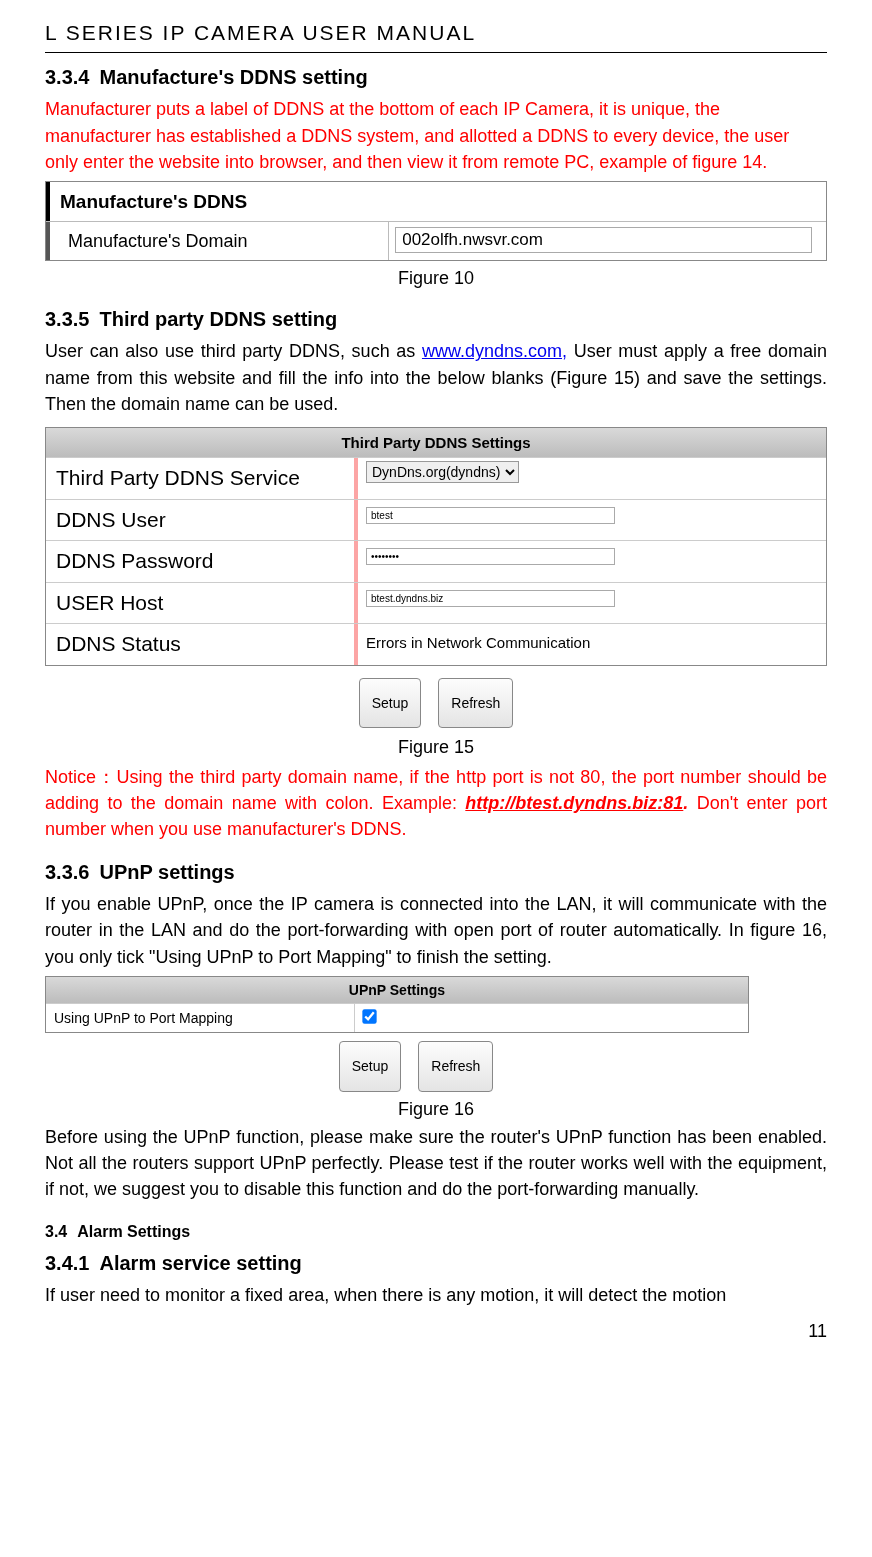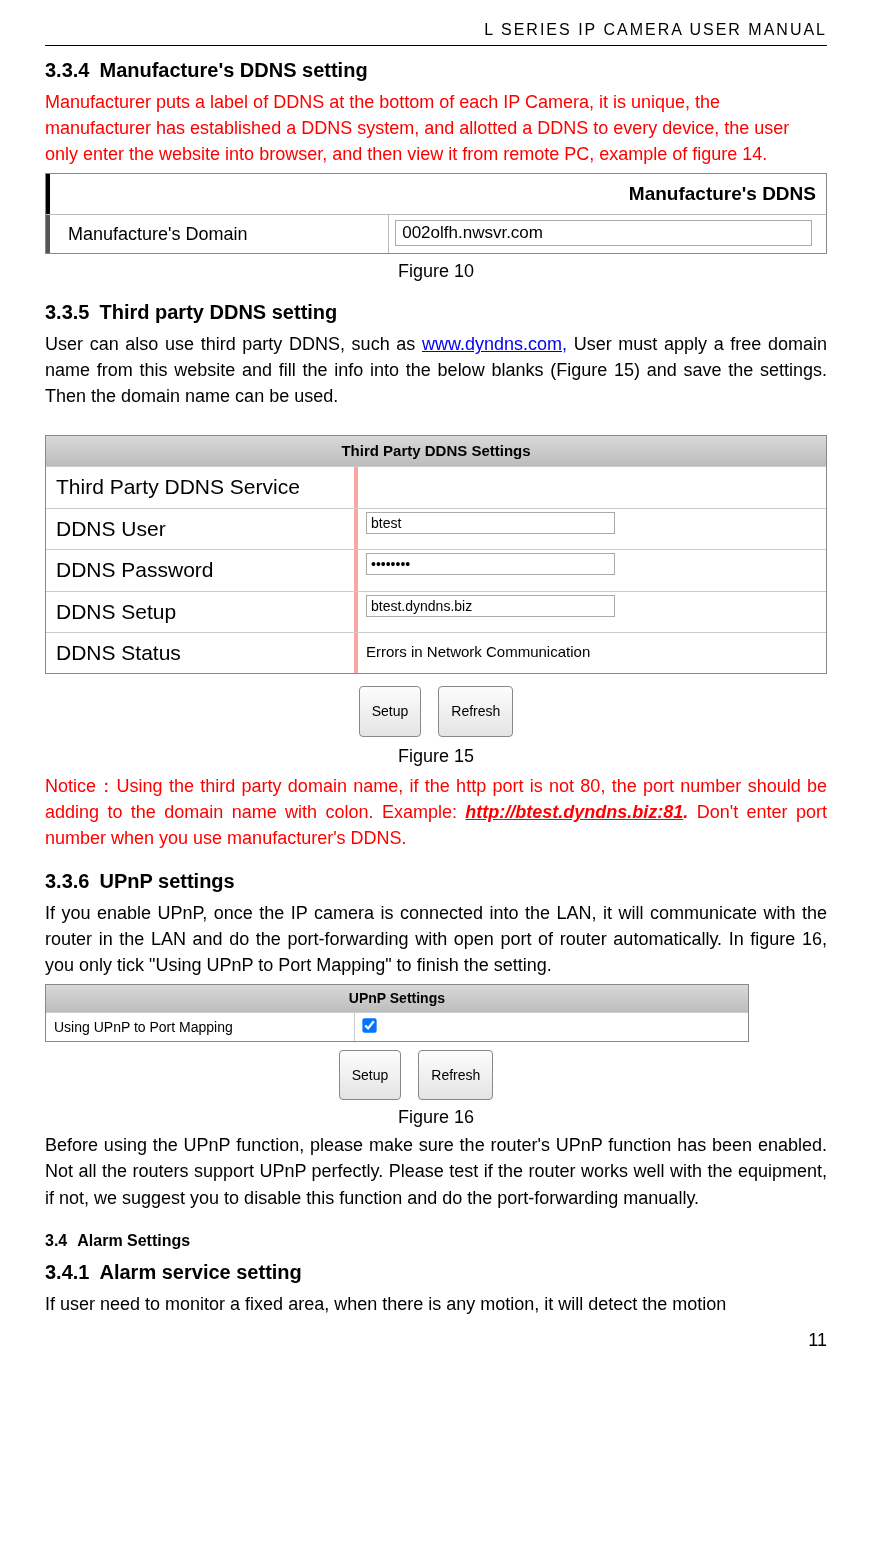--- a/index.html
+++ b/index.html
@@ -7,60 +7,60 @@
       font-family: Arial, Helvetica, sans-serif;
       background: #fff;
       width: 872px;
       margin: 0 auto;
       padding: 18px 45px 20px 45px;
       color: #000;
       font-size: 18px;
       line-height: 1.45;
     }
     .running-head {
-      text-align: right;
+      text-align: left;
       letter-spacing: 2px;
-      font-size: 16px;
+      font-size: 21px;
       margin-bottom: 4px;
     }
     .hr-top { border: none; border-top: 1px solid #000; margin-bottom: 10px; }
     h2.sec { font-size: 20px; font-weight: bold; margin-top: 6px; margin-bottom: 4px; }
     h2.sec .num { margin-right: 10px; }
     h1.sec-lg { font-size: 16px; font-weight: bold; margin-top: 18px; margin-bottom: 6px; }
     h1.sec-lg .num { margin-right: 10px; }
     p { margin-bottom: 4px; }
     p.justify { text-align: justify; }
     .red { color: #ff0000; }
     a.link { color: #0000ee; text-decoration: underline; }
     a.link-red { color: #ff0000; font-weight: bold; font-style: italic; text-decoration: underline; }
     .caption { text-align: center; margin: 4px 0 14px 0; }
     .pagenum { text-align: right; font-size: 18px; margin-top: 10px; }
 
     
     .fig14-wrap { border: 1px solid #888; margin-top: 6px; }
-    .fig14-title { font-weight: bold; padding: 6px 10px; font-size: 19px; border-left: 4px solid #000; text-align: right; }
+    .fig14-title { font-weight: bold; padding: 6px 10px; font-size: 19px; border-left: 4px solid #000; }
     .fig14-row { display: flex; border-top: 1px solid #bbb; }
     .fig14-cell-l { width: 44%; padding: 6px 18px; border-right: 1px solid #bbb; border-left: 4px solid #555; }
     .fig14-cell-r { flex: 1; padding: 4px 6px; }
     .fig14-input {
       width: 98%; font-size: 17px; padding: 2px 6px;
       border: 1px solid #aaa; background: #fff; font-family: Arial;
     }
 
     
-    .fig15-wrap { border: 1px solid #888; margin-top: 26px; font-size: 16px; }
+    .fig15-wrap { border: 1px solid #888; margin-top: 10px; font-size: 16px; }
     .fig15-title {
       background: linear-gradient(#d9d9d9, #bcbcbc);
       text-align: center; font-weight: bold; padding: 4px; font-size: 15px;
     }
     .fig15-row { display: flex; border-top: 1px solid #ccc; }
     .fig15-l { width: 40%; padding: 5px 10px; border-right: 4px solid #fca5a5; font-size: 21px; }
     .fig15-r { flex: 1; padding: 3px 8px; font-size: 15px; }
     .fig15-select { font-size: 14px; padding: 1px; border: 1px solid #999; }
-    .fig15-input { width: 55%; font-size: 14px; padding: 2px 4px; border: 1px solid #aaa; font-family: Arial; }
+    .fig15-input { width: 55%; font-size: 10px; padding: 2px 4px; border: 1px solid #aaa; font-family: Arial; }
     .fig15-status { padding-top: 5px; display: inline-block; }
 
     .btnrow { text-align: center; margin: 12px 0 6px 0; }
     .btn {
       display: inline-block; padding: 14px 12px; font-size: 14px;
       border: 1px solid #888; border-radius: 4px;
       background: linear-gradient(#fdfdfd, #e4e4e4); margin: 0 6px; cursor: pointer;
     }
 
     
@@ -99,31 +99,36 @@
   <span class="num">3.3.5</span><span>Third party DDNS setting</span>
 </h2>
 <p class="justify">
   <span>User can also use third party DDNS, such as </span><a href="#" class="link">www.dyndns.com,</a><span> User must apply a free domain name from this website and fill the info into the below blanks (Figure 15) and save the settings. Then the domain name can be used.</span>
 </p>
 
 <div class="fig15-wrap">
   <div class="fig15-title">Third Party DDNS Settings</div>
   <div class="fig15-row">
     <div class="fig15-l">Third Party DDNS Service</div>
+    <div class="fig15-r">
+      <select class="fig15-select">
+        <option>DynDns.org(dyndns)</option>
+      </select>
+    </div>
   </div>
   <div class="fig15-row">
     <div class="fig15-l">DDNS User</div>
     <div class="fig15-r"><input class="fig15-input" value="btest" style=""></div>
   </div>
   <div class="fig15-row">
     <div class="fig15-l">DDNS Password</div>
     <div class="fig15-r"><input class="fig15-input" type="password" value="••••••••" style=""></div>
   </div>
   <div class="fig15-row">
-    <div class="fig15-l">DDNS Setup</div>
+    <div class="fig15-l">USER Host</div>
     <div class="fig15-r"><input class="fig15-input" value="btest.dyndns.biz" style=""></div>
   </div>
   <div class="fig15-row">
     <div class="fig15-l">DDNS Status</div>
     <div class="fig15-r"><span class="fig15-status">Errors in Network Communication</span></div>
   </div>
 </div>
 <div class="btnrow">
   <span class="btn">Setup</span>
   <span class="btn">Refresh</span>

